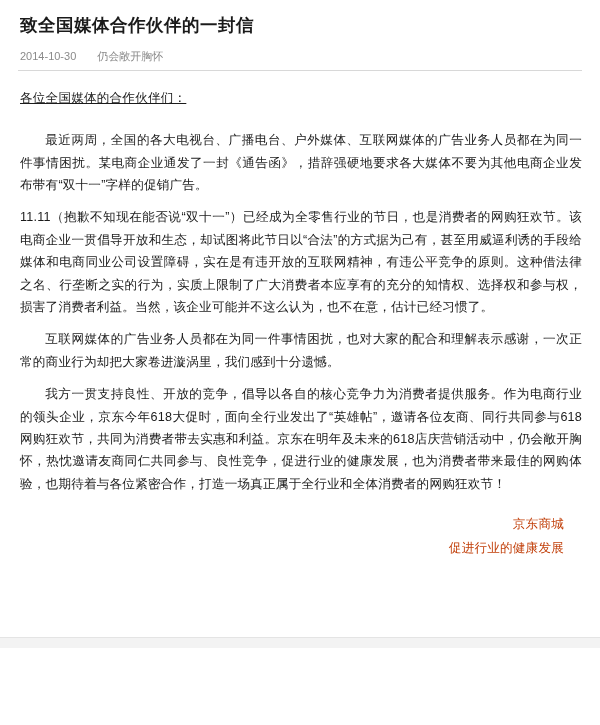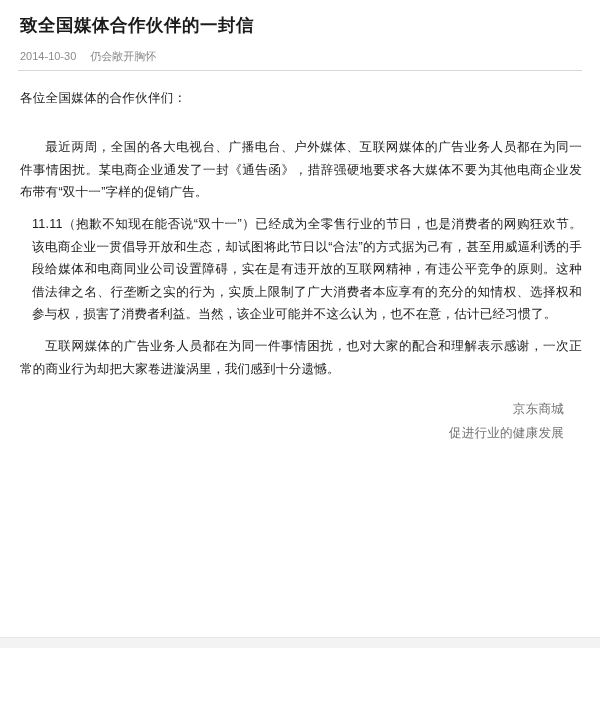--- a/index.html
+++ b/index.html
@@ -25,64 +25,65 @@
     font-size: 17.5px;
     font-weight: bold;
     color: #1a1a1a;
     letter-spacing: 0.5px;
     line-height: 1.3;
     margin: 0 0 12px 2px;
   }
   .meta-row {
     display: flex;
     align-items: center;
-    gap: 14px;
+    gap: 21px;
     font-size: 11px;
     color: #7a7a7a;
     margin: 0 0 6px 2px;
   }
   .meta-date { color: #8a8a8a; }
   .meta-source { color: #8a8a8a; }
   .divider {
     border: 0;
     border-top: 1px solid #d8d8d8;
     margin: 4px 0 16px 0;
   }
   .body-text {
     font-size: 12.6px;
     line-height: 1.78;
     color: #1b1b1b;
     text-align: justify;
     letter-spacing: 0.2px;
   }
   .salutation {
-    margin: 0 0 27px 2px;
+    margin: 0 0 20px 2px;
+    text-decoration: underline;
   }
   .para {
     margin: 0 0 10px 2px;
     text-indent: 2em;
   }
   .para-noindent {
-    margin: 0 0 10px 14px;
+    margin: 0 0 10px 2px;
     text-indent: 0;
   }
   .closing {
     margin: 16px 0 0 2px;
     text-indent: 0;
   }
   .closing-line {
     margin: 0 0 2px 2px;
   }
   .signature-block {
     margin-top: 18px;
     text-align: right;
     padding-right: 18px;
     font-size: 12.6px;
     line-height: 1.9;
-    color: #737373;
+    color: #c2410c;
   }
   .sig-name { display: block; }
   .sig-date { display: block; }
   .bottom-bar {
     position: absolute;
     left: 0;
     right: 0;
     bottom: 0;
     height: 10px;
     background: #f3f3f3;
@@ -103,20 +104,21 @@
 
   <hr class="divider">
 
   <div class="body-text">
 
     <p class="salutation">各位全国媒体的合作伙伴们：</p>
 
     <p class="para">最近两周，全国的各大电视台、广播电台、户外媒体、互联网媒体的广告业务人员都在为同一件事情困扰。某电商企业通发了一封《通告函》，措辞强硬地要求各大媒体不要为其他电商企业发布带有“双十一”字样的促销广告。</p>
     <p class="para-noindent">11.11（抱歉不知现在能否说“双十一”）已经成为全零售行业的节日，也是消费者的网购狂欢节。该电商企业一贯倡导开放和生态，却试图将此节日以“合法”的方式据为己有，甚至用威逼利诱的手段给媒体和电商同业公司设置障碍，实在是有违开放的互联网精神，有违公平竞争的原则。这种借法律之名、行垄断之实的行为，实质上限制了广大消费者本应享有的充分的知情权、选择权和参与权，损害了消费者利益。当然，该企业可能并不这么认为，也不在意，估计已经习惯了。</p>
     <p class="para">互联网媒体的广告业务人员都在为同一件事情困扰，也对大家的配合和理解表示感谢，一次正常的商业行为却把大家卷进漩涡里，我们感到十分遗憾。</p>
+    <p class="para">我方一贯支持良性、开放的竞争，倡导以各自的核心竞争力为消费者提供服务。作为电商行业的领头企业，京东今年618大促时，面向全行业发出了“英雄帖”，邀请各位友商、同行共同参与618网购狂欢节，共同为消费者带去实惠和利益。京东在明年及未来的618店庆营销活动中，仍会敞开胸怀，热忱邀请友商同仁共同参与、良性竞争，促进行业的健康发展，也为消费者带来最佳的网购体验，也期待着与各位紧密合作，打造一场真正属于全行业和全体消费者的网购狂欢节！</p>
 
     <div class="closing">
     </div>
 
     <div class="signature-block">
       <span class="sig-name">京东商城</span>
       <span class="sig-date">促进行业的健康发展</span>
     </div>
 
   </div>

